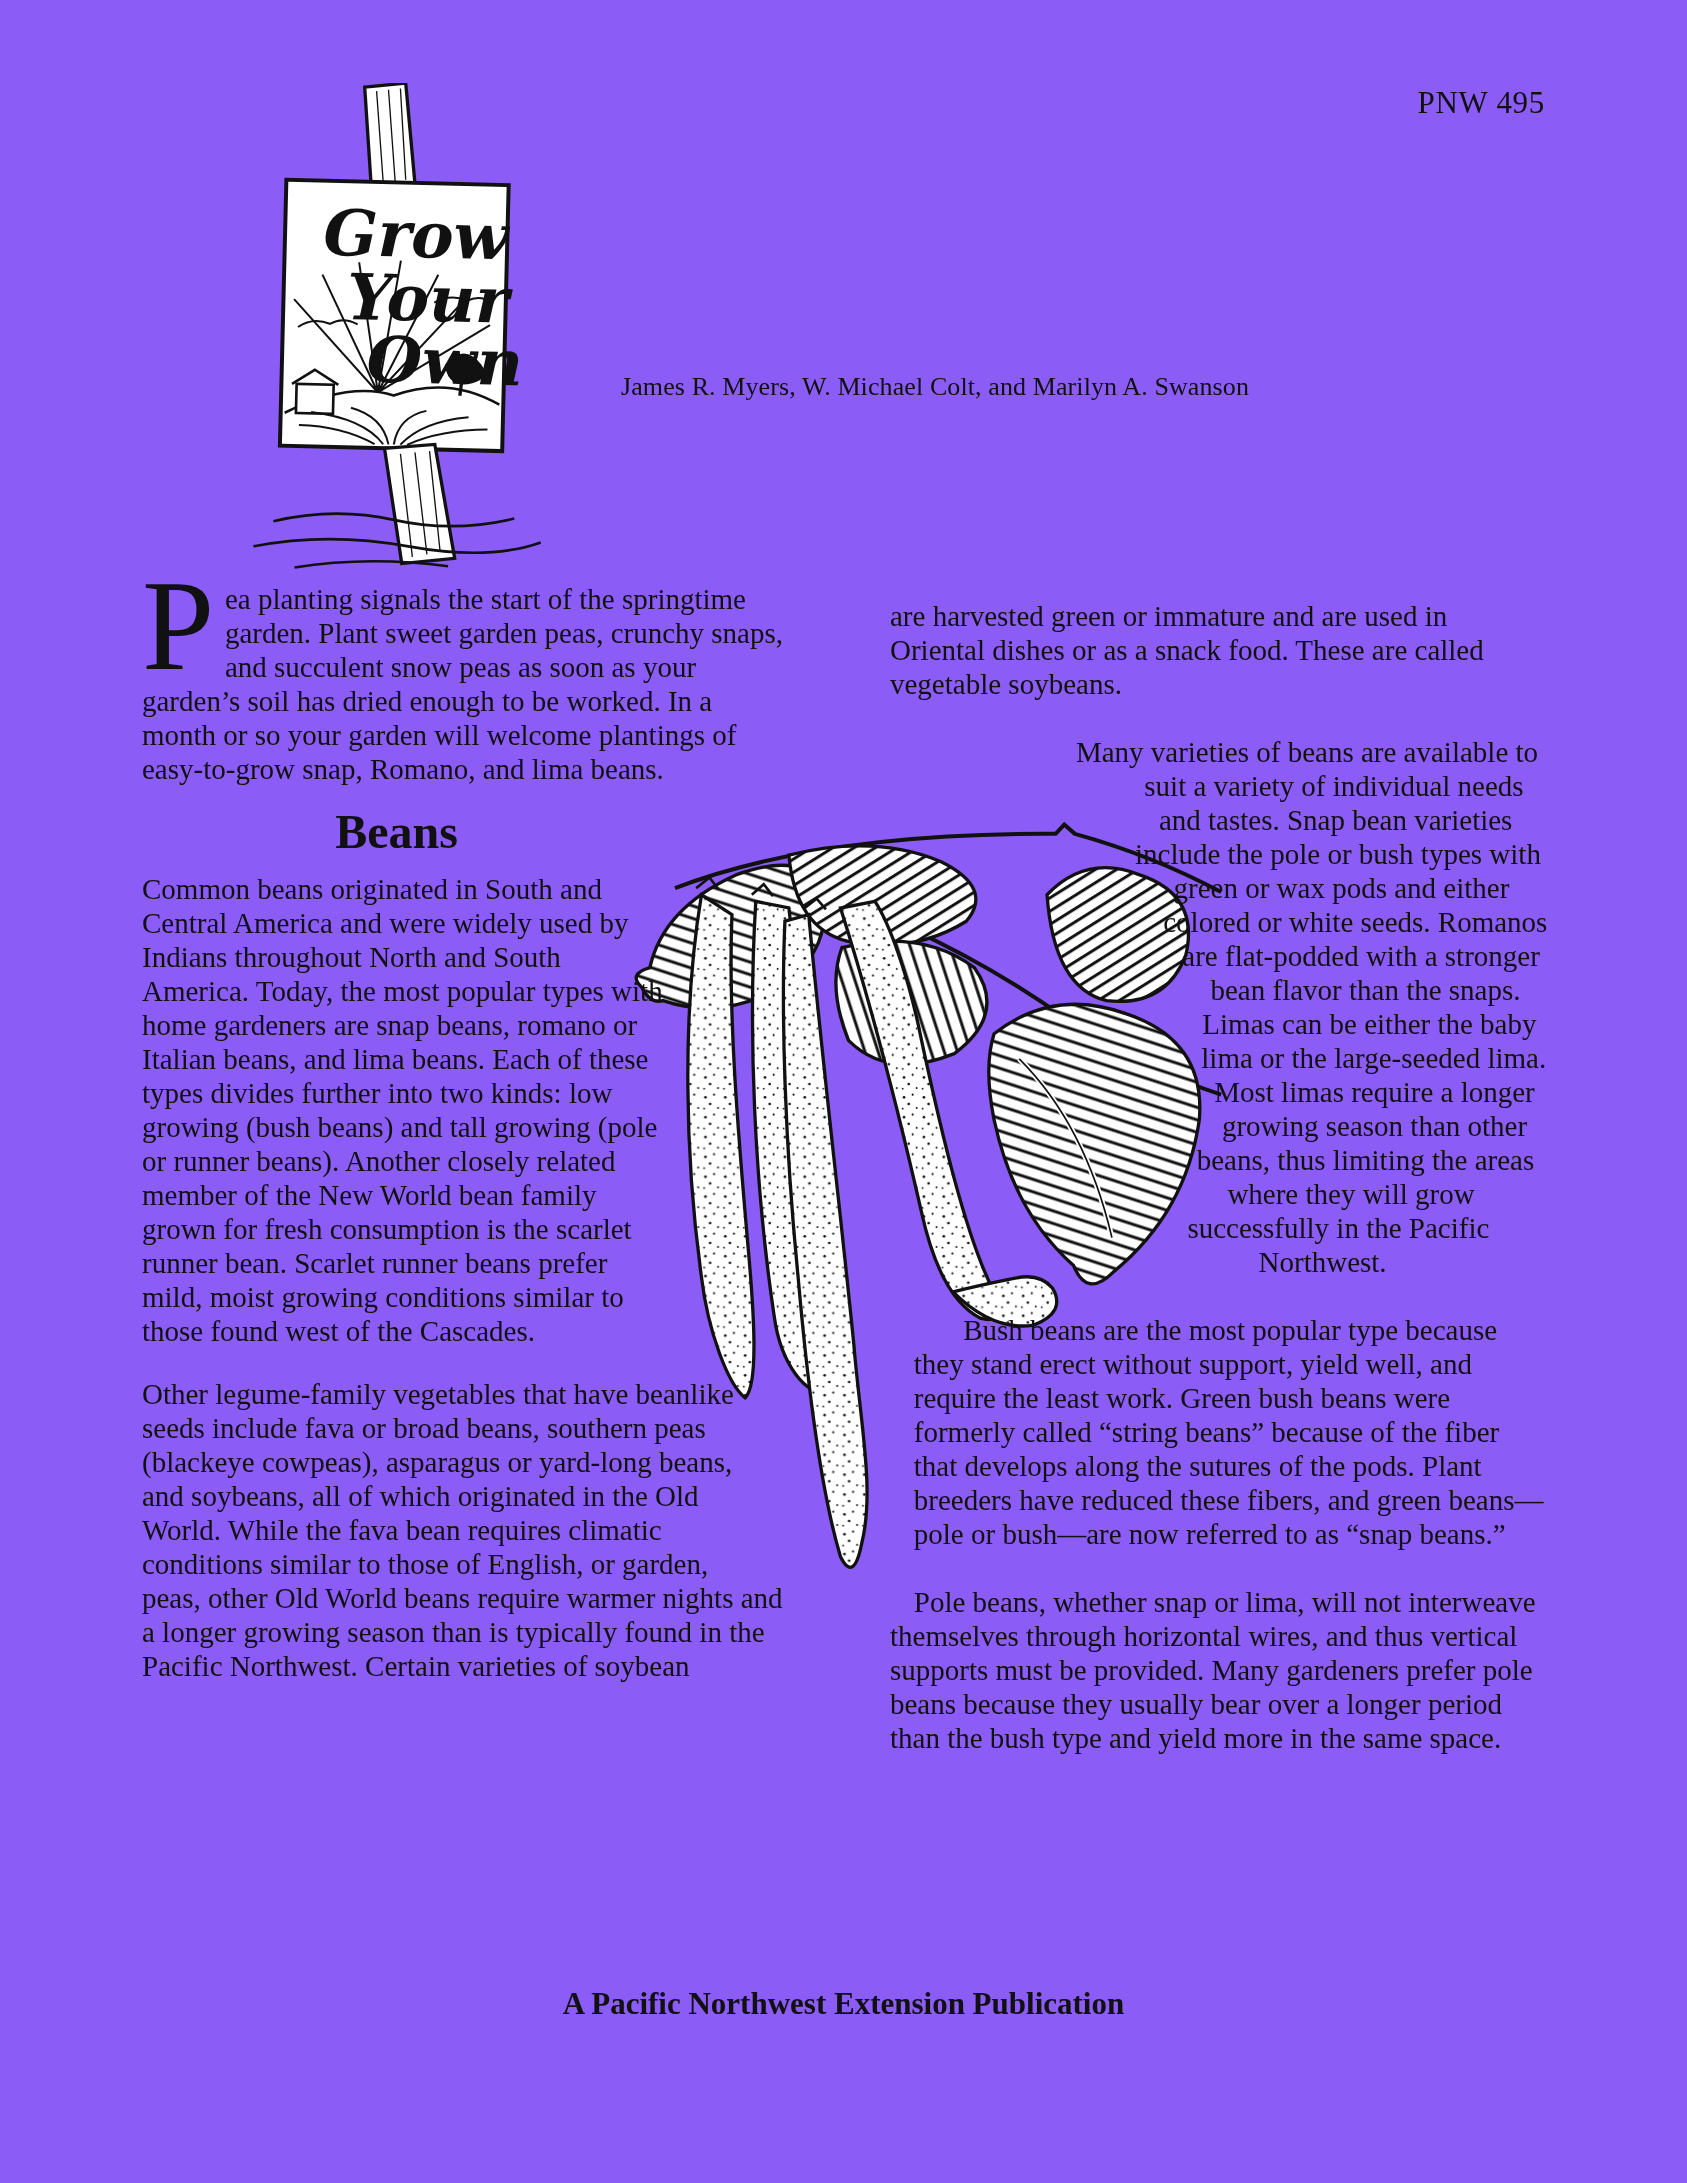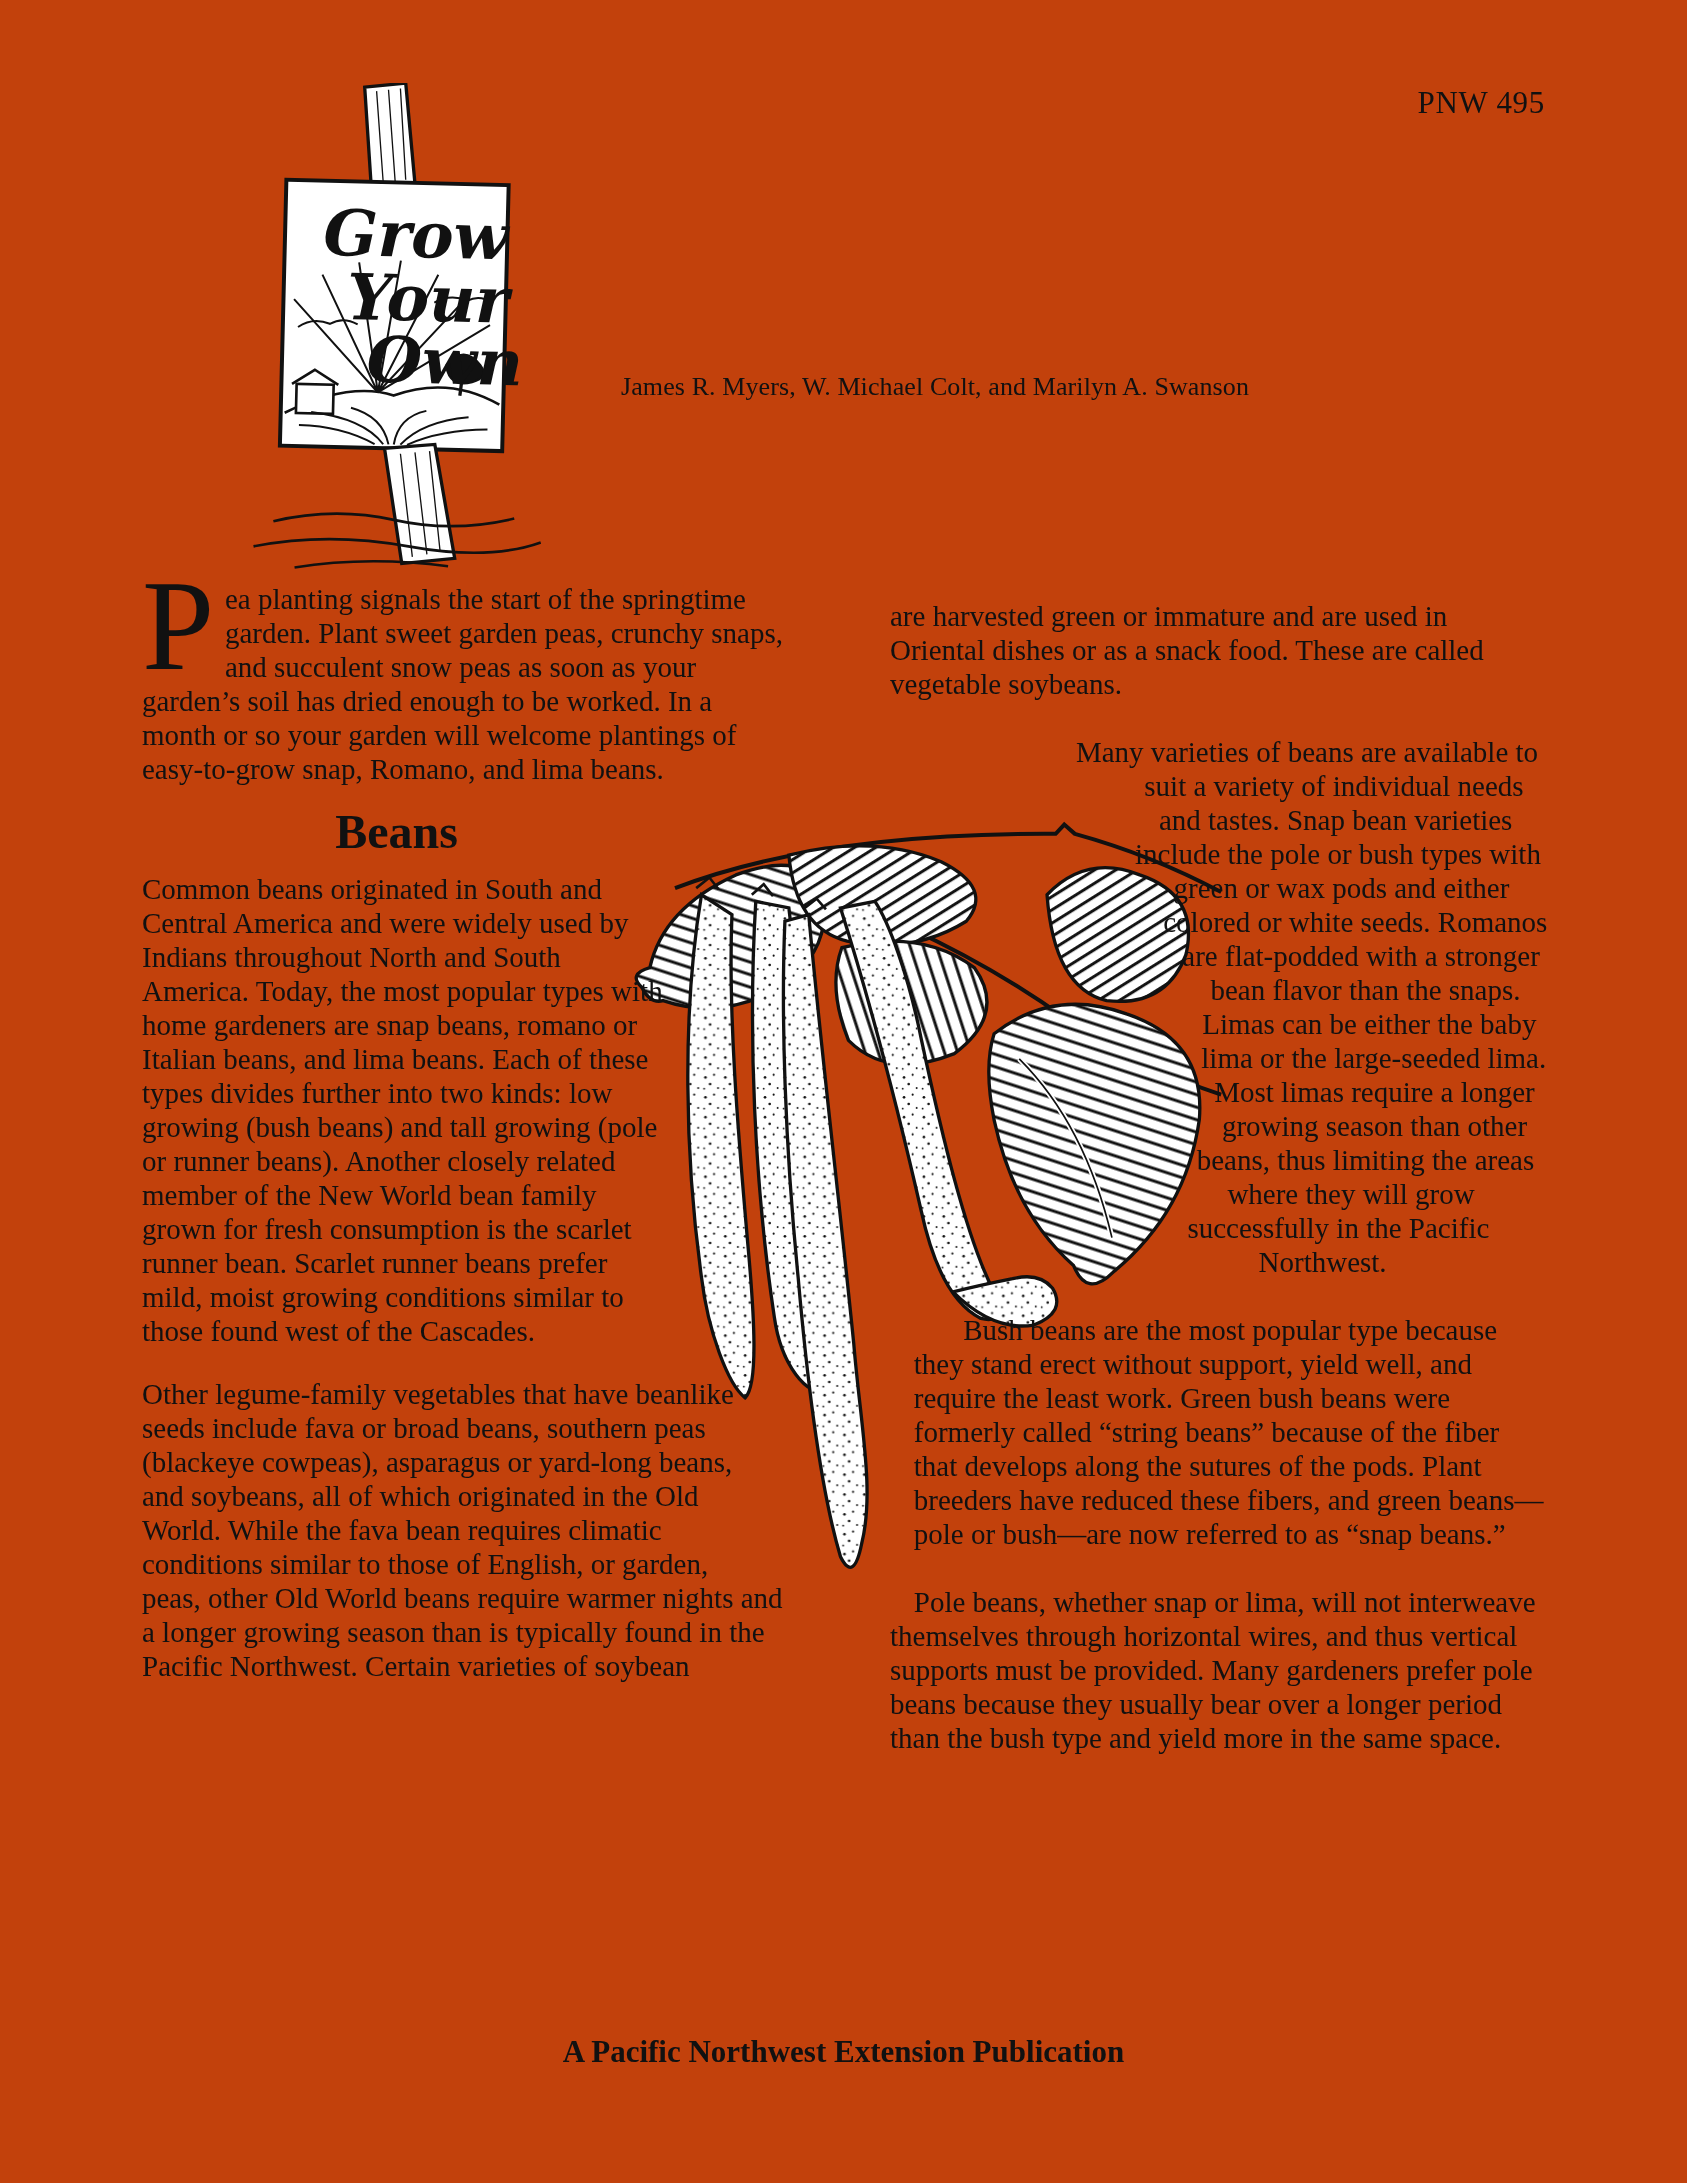--- a/index.html
+++ b/index.html
@@ -1,16 +1,16 @@
 <!DOCTYPE html>
 <html style="font-size:10.6px"><head>
 <meta charset="utf-8">
 <style>
   html,body{margin:0;padding:0;background:#ffffff;}
-  .page{position:relative;width:1687px;height:2183px;background:#c2410c;color:#111;
+  .page{position:relative;width:1687px;height:2183px;background:#8b5cf6;color:#111;
         font-family:"Liberation Serif", serif;overflow:hidden;}
 
   .pnw{position:absolute;top:85px;right:142px;font-size:31px;letter-spacing:0.7px;}
 
   .title-wrap{position:absolute;left:612px;top:210px;white-space:nowrap;}
   .title-wrap .t{display:inline-block;font-size:126px;line-height:1;transform:scaleX(0.84);
                  transform-origin:left center;letter-spacing:-2px;}
   .byline{position:absolute;left:621px;top:372px;font-size:26px;letter-spacing:0.1px;}
 
   .col{position:absolute;font-size:29px;line-height:34px;text-align:left;}
@@ -30,21 +30,21 @@
     shape-outside:polygon(0px 0px,1.3px 0px,1.3px 34px,166px 34px,228px 73px,218px 109px,
       235px 142px,241px 179px,273px 212px,281px 248px,290px 281px,298px 318px,307px 351px,
       307px 387px,273px 420px,247px 457px,221px 490px,182px 526px,105px 559px,18.5px 595px,
       18.5px 855px,0px 855px);}
   .centered{text-align:center;}
 
   .illustration{position:absolute;left:622px;top:814px;width:629px;height:801px;}
   .logo{position:absolute;left:235px;top:83px;width:311px;height:490px;}
 
   .footer{position:absolute;left:0;right:0;top:1986px;text-align:center;}
-  .footer .f1{font-size:31px;font-weight:bold;margin-bottom:20px;margin-top:48px;}
+  .footer .f1{font-size:31px;font-weight:bold;margin-bottom:20px;}
   .footer .f2{font-size:33px;font-weight:bold;}
 </style>
 </head>
 <body>
 
 <div class="page">
 
   <div class="pnw">PNW 495</div>
 
   <svg class="logo" viewBox="0 0 470 740">

